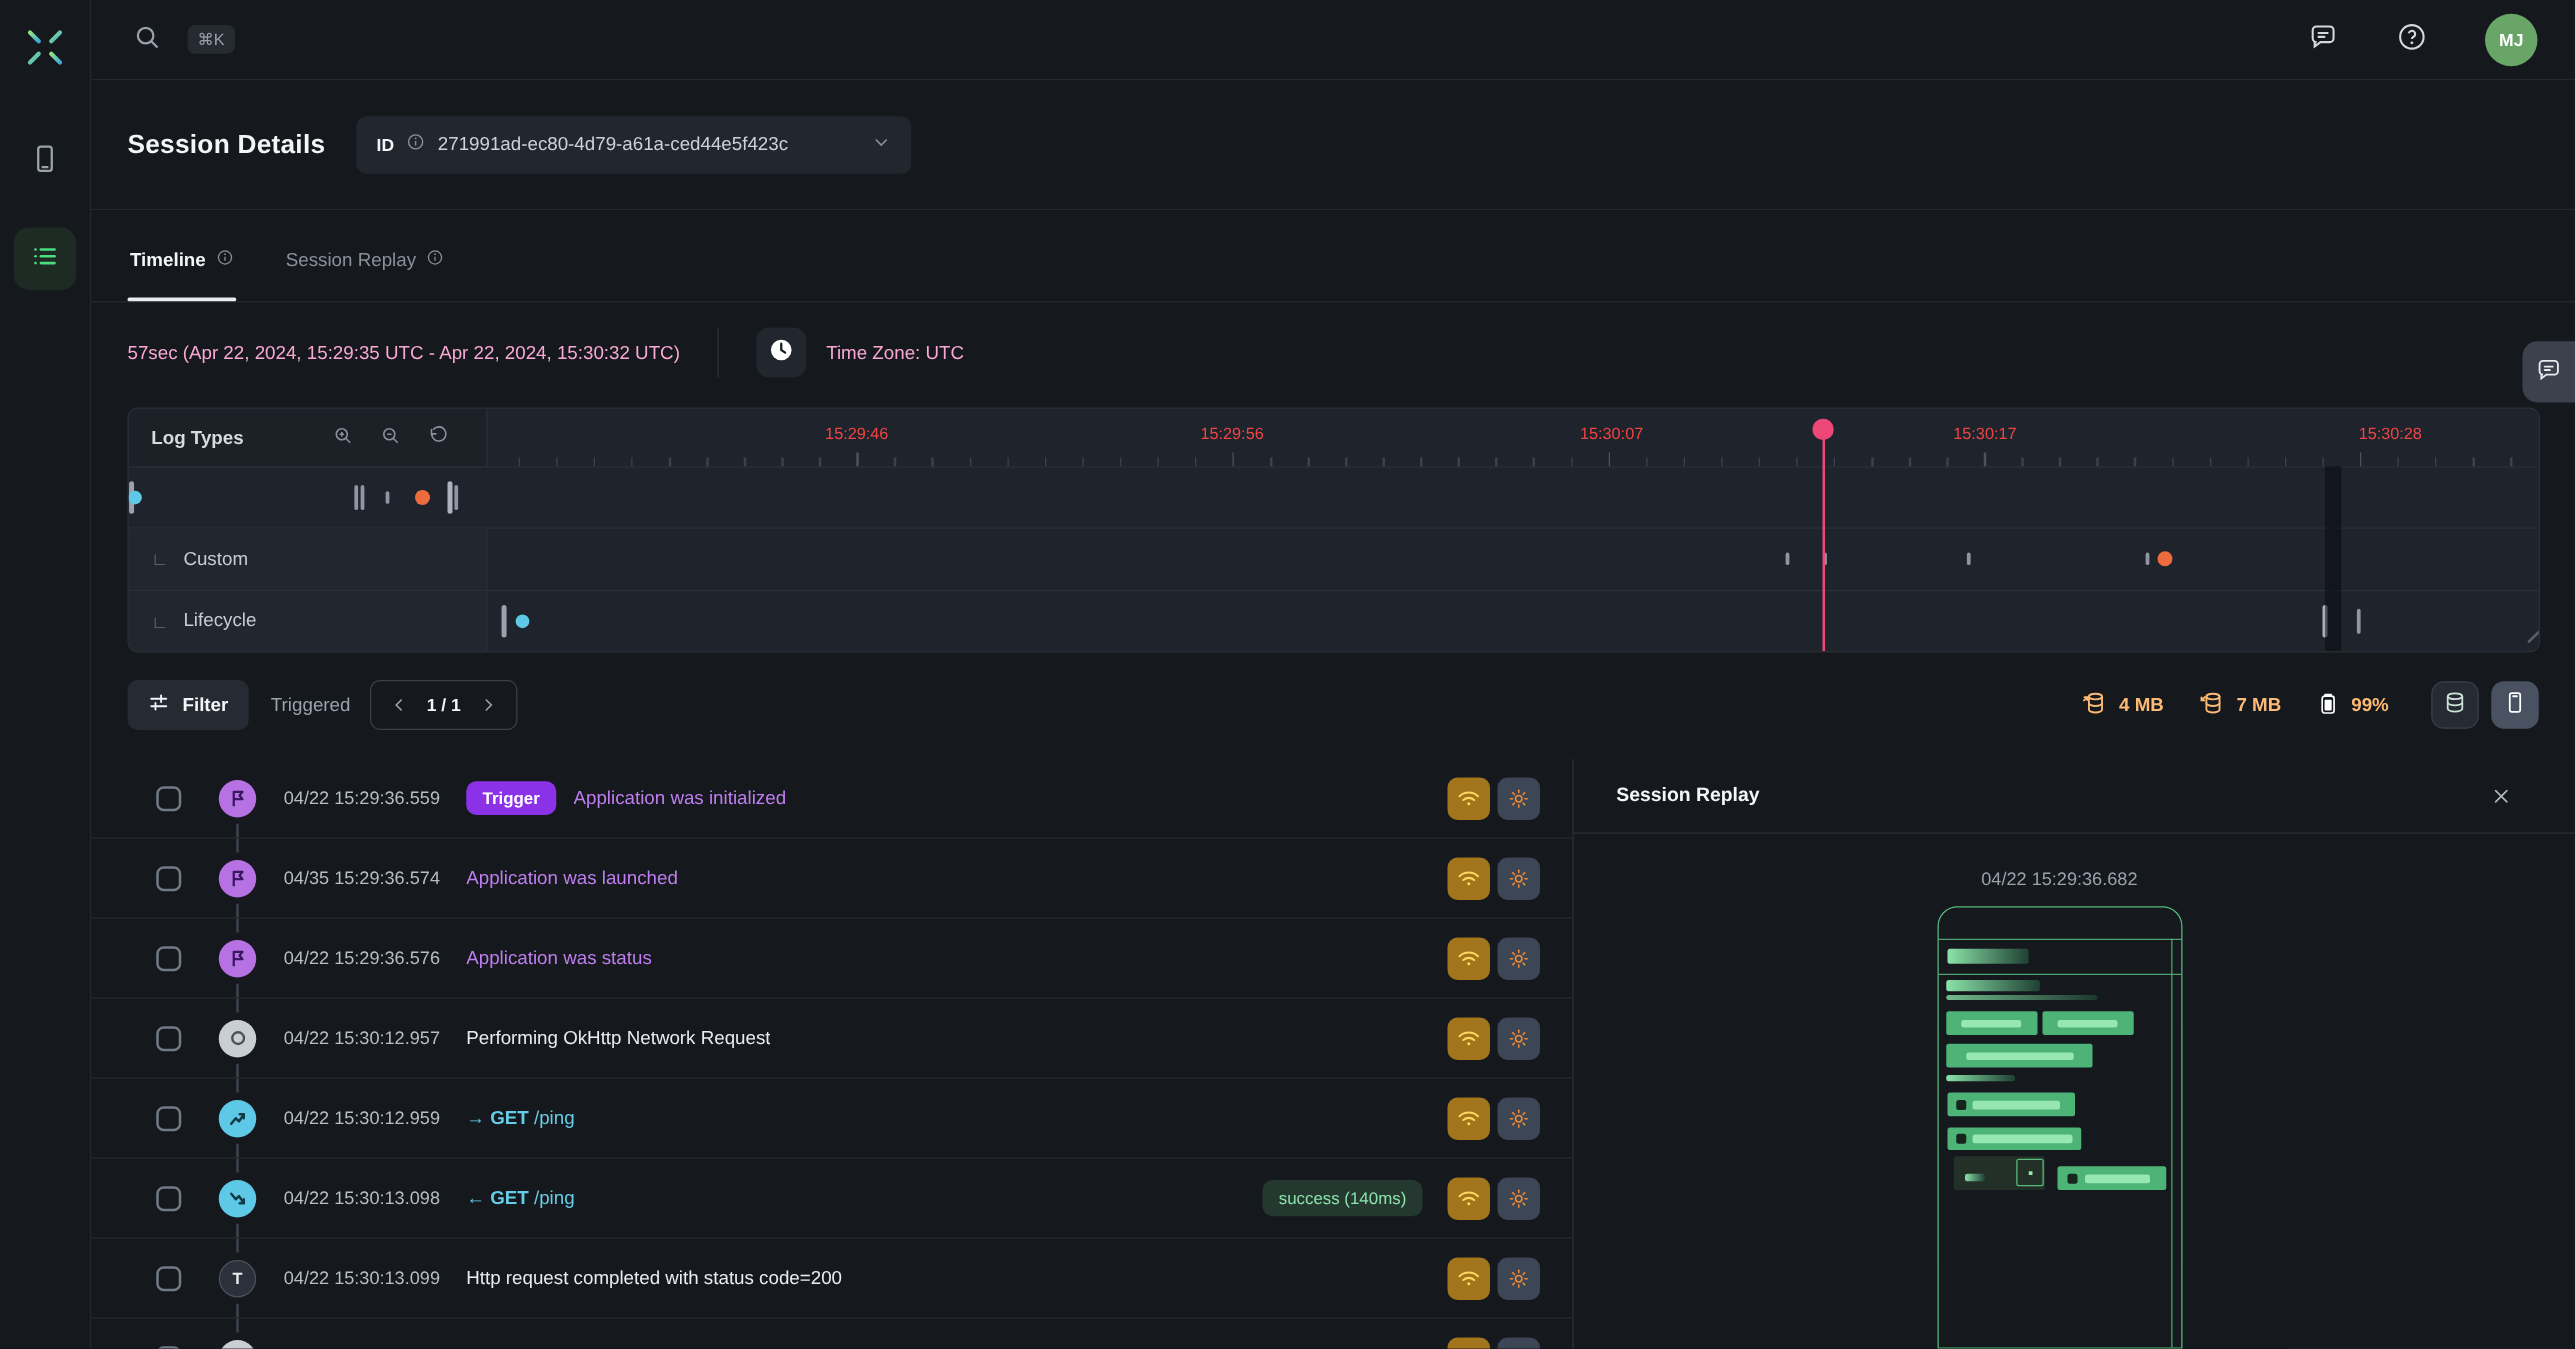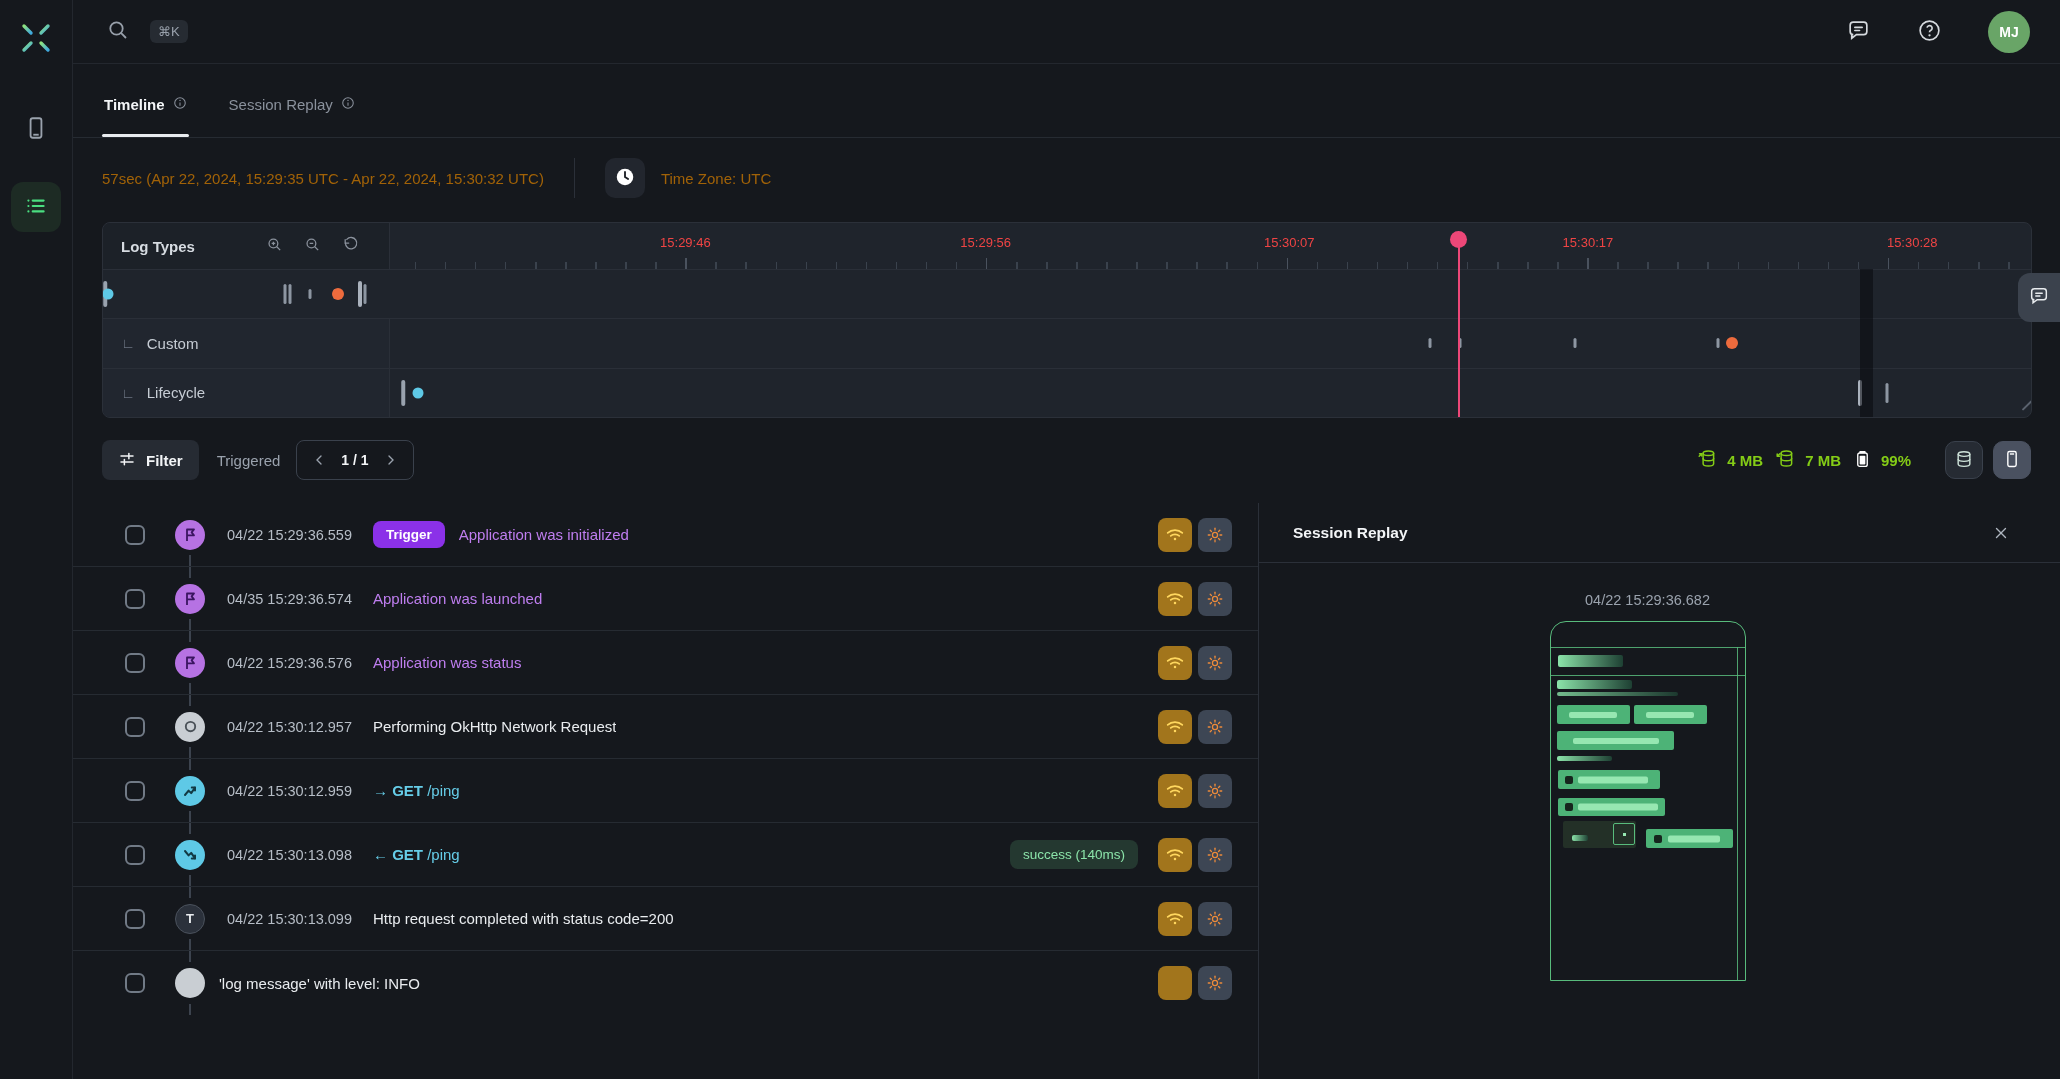--- a/index.html
+++ b/index.html
@@ -27,21 +27,21 @@
   .id-pill { margin-left:25px; height:46px; width:444px; background:#22262e; border-radius:8px; display:flex; align-items:center; padding:0 16px; gap:10px; cursor:pointer; }
   .id-pill .id-lab { font-weight:700; font-size:14px; color:#f3f5f7; }
   .id-pill .id-val { color:#ccd2d9; font-size:15px; }
   .muted-ic { color:#8a919c; }
 
   .tabs { height:74px; border-bottom:1px solid #262b32; display:flex; align-items:flex-end; padding:0 29px; gap:38px; }
   .tab { position:relative; display:flex; align-items:center; gap:8px; padding:0 2px 24px 2px; color:#8a919c; cursor:pointer; font-size:15px; }
   .tab.active { color:#f3f5f7; font-weight:700; }
   .tab.active::after { content:""; position:absolute; left:0; right:0; bottom:0; height:3px; background:#e9ecef; border-radius:2px; }
 
-  .info-row { height:80px; display:flex; align-items:center; padding:0 29px; color:#a16207; }
+  .info-row { height:80px; display:flex; align-items:center; padding:0 29px; color:#f9a8d4; }
   .vdiv { width:1px; height:40px; background:#2b3039; margin:0 30px; }
   .clock-chip { width:40px; height:40px; border-radius:10px; background:#22262e; display:flex; align-items:center; justify-content:center; margin-right:16px; cursor:pointer; }
 
   
   .tl-wrap { margin:4px 28px 0 29px; }
   .tl-panel { position:relative; border:1px solid #2b3039; border-radius:8px; background:#1f242c; height:196px; display:grid; grid-template-rows:46px 1fr 1fr 1fr; overflow:hidden; }
   .tl-row { display:grid; grid-template-columns:287px 1fr; border-top:1px solid #2a2f38; min-height:0; }
   .tl-row:first-child { border-top:none; }
   .tl-left { border-right:1px solid #2a2f38; display:flex; align-items:center; padding:0 30px 0 18px; gap:8px; background:#21262f; color:#c6ccd4; }
   .tl-row.hdr .tl-left { background:#1c2128; color:#d6dbe1; font-weight:700; }
@@ -68,21 +68,21 @@
   .mk.dot_orange{ width:12px; height:12px; border-radius:50%; background:#ed6b3d; }
   .resize-handle { position:absolute; right:3px; bottom:5px; width:2px; height:13px; background:#5a626e; transform:rotate(45deg); border-radius:2px; }
 
   
   .filter-bar { margin-top:20px; padding:0 29px; height:44px; display:flex; align-items:center; }
   .filter-btn { height:40px; background:#262b33; border-radius:8px; display:flex; align-items:center; gap:10px; padding:0 16px; font-weight:700; color:#f3f5f7; cursor:pointer; }
   .triggered { margin-left:18px; color:#9aa2ad; }
   .pager { margin-left:16px; height:40px; border:1px solid #3a414c; border-radius:8px; display:flex; align-items:center; gap:14px; padding:0 14px; }
   .pager .pg-btn { color:#9aa2ad; cursor:pointer; display:flex; }
   .pager .pg-val { font-weight:700; color:#f3f5f7; font-size:14px; }
-  .metrics { margin-left:auto; display:flex; gap:12px; color:#84cc16; }
+  .metrics { margin-left:auto; display:flex; gap:28px; color:#fdba74; }
   .metric { display:flex; align-items:center; gap:9px; font-weight:700; font-size:15px; }
   .view-toggles { margin-left:34px; display:flex; gap:10px; }
   .vt-btn { width:38px; height:38px; border-radius:10px; background:#262b33; border:1px solid #3a414c; color:#cfe3da; display:flex; align-items:center; justify-content:center; cursor:pointer; }
   .vt-btn.active { background:#4a5160; border-color:#4a5160; color:#fff; }
 
   
   .split { margin-top:21px; flex:1; display:flex; min-height:0; }
   .log-list { width:1185px; flex:0 0 1185px; overflow:hidden; }
   .log-row { position:relative; height:64px; display:flex; align-items:center; padding:0 26px 0 52px; border-bottom:1px solid #262b32; cursor:pointer; }
   .log-row:last-child { border-bottom:none; }
@@ -196,20 +196,39 @@
           <svg width="25" height="25" viewBox="0 0 24 24" fill="none" stroke="currentColor" stroke-width="1.6">
             <circle cx="12" cy="12" r="9"></circle>
             <path d="M9.6 9.2a2.5 2.5 0 1 1 3.4 2.9c-.8.35-1 .9-1 1.6"></path>
               <line x1="12" y1="16.6" x2="12.01" y2="16.6" stroke-width="2.2" stroke-linecap="round"></line>
           </svg>
         </span>
         <div class="avatar">MJ</div>
       </div>
     </div>
 
+    <div class="page-header">
+      <span class="page-title">Session Details</span>
+      <div class="id-pill">
+        <span class="id-lab">ID</span>
+        <span class="muted-ic">
+          <svg width="15" height="15" viewBox="0 0 24 24" fill="none" stroke="currentColor" stroke-width="1.8">
+            <circle cx="12" cy="12" r="9"></circle>
+              <line x1="12" y1="11" x2="12" y2="16.5"></line>
+              <line x1="12" y1="7.5" x2="12.01" y2="7.5" stroke-width="2.4" stroke-linecap="round"></line>
+          </svg>
+        </span>
+        <span class="id-val">271991ad-ec80-4d79-a61a-ced44e5f423c</span>
+        <span class="muted-ic" style="margin-left:auto">
+          <svg width="16" height="16" viewBox="0 0 24 24" fill="none" stroke="currentColor" stroke-width="2" stroke-linecap="round">
+              <polyline points="6 9 12 15 18 9"></polyline>
+            </svg>
+        </span>
+      </div>
+    </div>
 
     <div class="tabs">
       <div class="tab active">
         <span>Timeline</span>
         <span class="muted-ic">
           <svg width="14" height="14" viewBox="0 0 24 24" fill="none" stroke="currentColor" stroke-width="1.8">
               <circle cx="12" cy="12" r="9"></circle>
               <line x1="12" y1="11" x2="12" y2="16.5"></line>
               <line x1="12" y1="7.5" x2="12.01" y2="7.5" stroke-width="2.4" stroke-linecap="round"></line>
             </svg>

